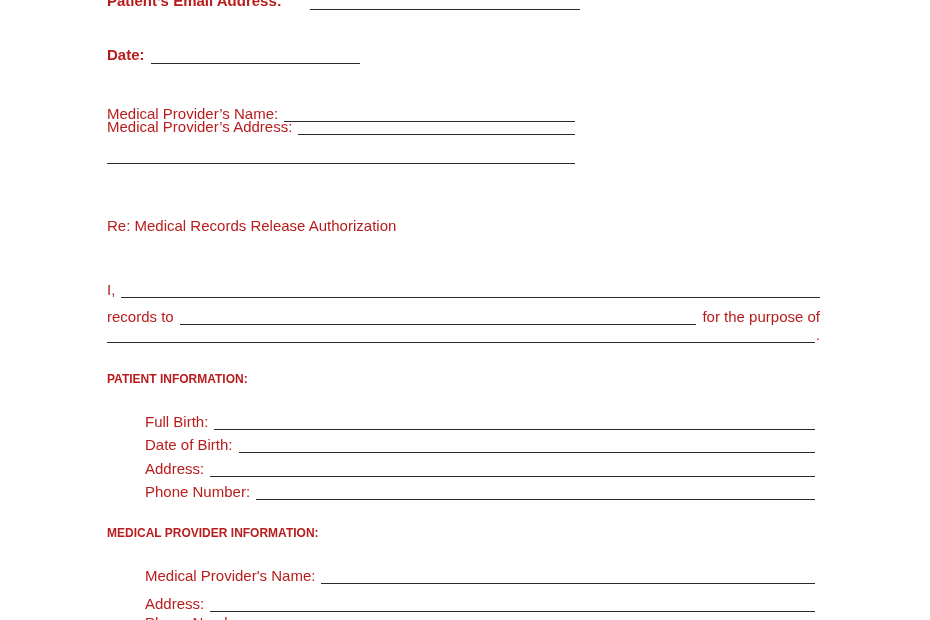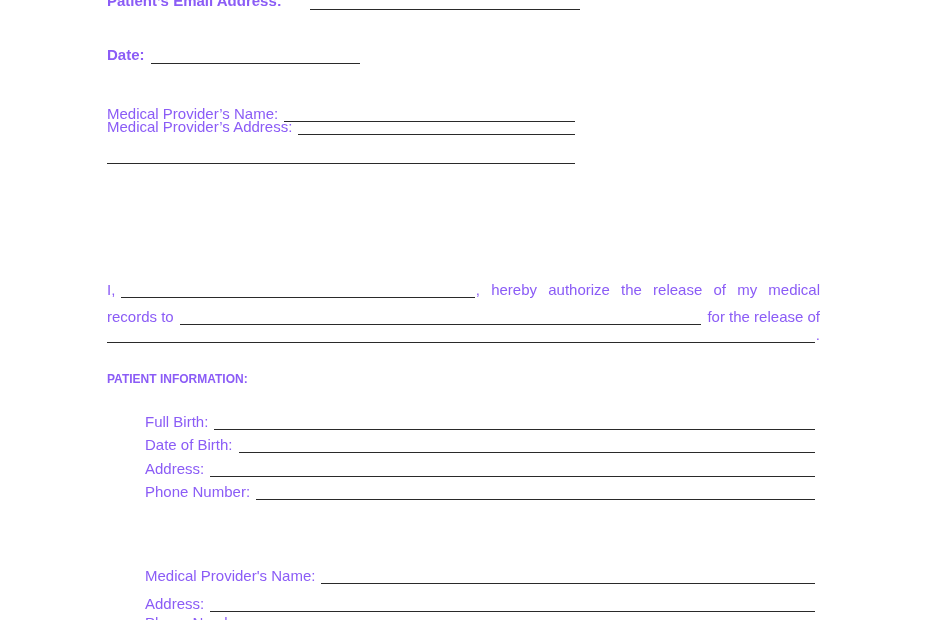--- a/index.html
+++ b/index.html
@@ -7,21 +7,21 @@
     padding: 0;
     background: #ffffff;
   }
   .page {
     position: relative;
     width: 822px;
     height: 620px;
     background: #ffffff;
     overflow: hidden;
     font-family: "Liberation Sans", "DejaVu Sans", sans-serif;
-    color: #8b5cf6;
+    color: #b91c1c;
     font-size: 15px;
   }
   .row {
     position: absolute;
     display: flex;
     height: 17px;
   }
   .row > span {
     white-space: pre;
     line-height: 17px;
@@ -73,31 +73,31 @@
 
   <div class="row" style="top:118px; left:107px; width:468px;">
     <span>Medical Provider’s Address:</span>
     <span class="blank"></span>
   </div>
 
   <div class="row" style="top:147px; left:107px; width:468px;">
     <span class="blank no-gap"></span>
   </div>
 
+  <div class="plain-line" style="top:217px; left:107px;">Re: Medical Records Release Authorization</div>
 
   <div class="row" style="top:281px; left:107px; width:713px;">
     <span>I,</span>
     <span class="blank"></span>
-    <span class="spread tight-left">, hereby authorize the release of my medical</span>
   </div>
 
   <div class="row" style="top:308px; left:107px; width:713px;">
     <span>records to</span>
     <span class="blank" style="margin-right:6px;"></span>
-    <span>for the release of</span>
+    <span>for the purpose of</span>
   </div>
 
   <div class="row" style="top:326px; left:107px; width:713px;">
     <span class="blank no-gap"></span>
     <span class="tight-left">.</span>
   </div>
 
   <div class="heading" style="top:371px; left:107px;">PATIENT INFORMATION:</div>
 
   <div class="row" style="top:413px; left:145px; width:670px;">
@@ -113,20 +113,21 @@
   <div class="row" style="top:460px; left:145px; width:670px;">
     <span>Address:</span>
     <span class="blank"></span>
   </div>
 
   <div class="row" style="top:483px; left:145px; width:670px;">
     <span>Phone Number:</span>
     <span class="blank"></span>
   </div>
 
+  <div class="heading" style="top:525px; left:107px;">MEDICAL PROVIDER INFORMATION:</div>
 
   <div class="row" style="top:567px; left:145px; width:670px;">
     <span>Medical Provider's Name:</span>
     <span class="blank"></span>
   </div>
 
   <div class="row" style="top:595px; left:145px; width:670px;">
     <span>Address:</span>
     <span class="blank"></span>
   </div>

